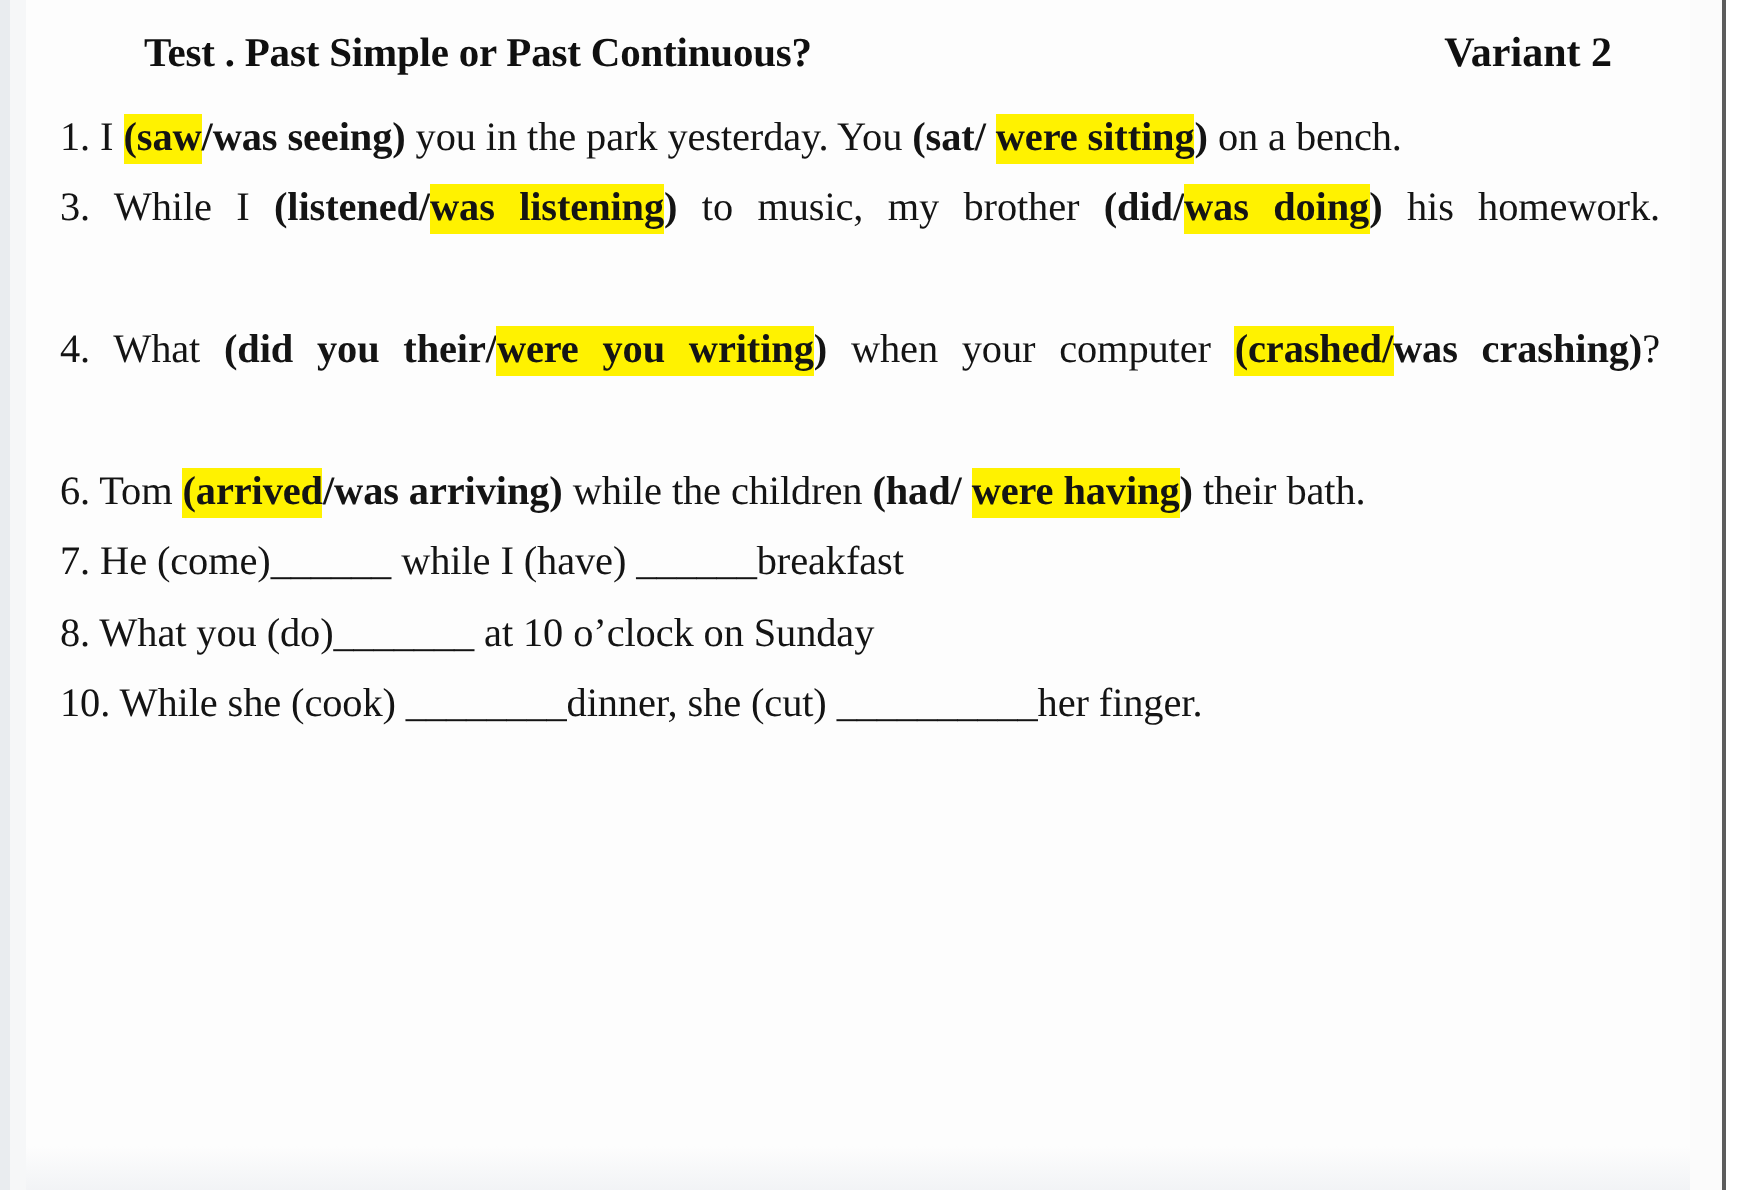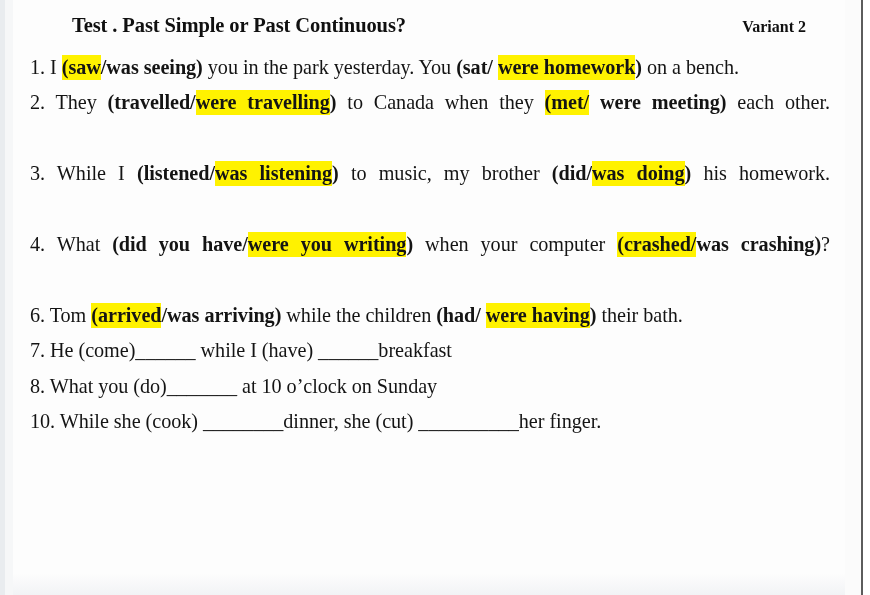--- a/index.html
+++ b/index.html
@@ -42,21 +42,21 @@
   .header-title {
     font-weight: bold;
     font-size: 20.5px;
     letter-spacing: -0.1px;
     color: #101010;
     white-space: pre;
   }
   .header-spacer { flex: 1 1 auto; }
   .header-variant {
     font-weight: bold;
-    font-size: 16px;
+    font-size: 21px;
     color: #101010;
     white-space: pre;
     margin-right: 22px;
   }
 
   
   .items {
     margin-top: 13px;
     padding-right: 16px;
   }
@@ -104,24 +104,23 @@
 
 <div class="page">
 
   <div class="header">
     <span class="header-title">Test . Past Simple or Past Continuous?</span>
     <span class="header-spacer"></span>
     <span class="header-variant">Variant 2</span>
   </div>
 
   <div class="items" id="items-container">
-      <p class="item"><span class="seg">1. I </span><span class="seg b hl">(saw</span><span class="seg b">/was seeing)</span><span class="seg"> you in the park yesterday. You </span><span class="seg b">(sat/ </span><span class="seg b hl">were homework</span><span class="seg b">)</span><span class="seg"> on a bench.</span></p>
-      <p class="item justify"><span class="seg">2. They </span><span class="seg b">(travelled/</span><span class="seg b hl">were travelling</span><span class="seg b">)</span><span class="seg"> to Canada when they </span><span class="seg b hl">(met/</span><span class="seg b"> were meeting)</span><span class="seg"> each other.</span></p>
+      <p class="item"><span class="seg">1. I </span><span class="seg b hl">(saw</span><span class="seg b">/was seeing)</span><span class="seg"> you in the park yesterday. You </span><span class="seg b">(sat/ </span><span class="seg b hl">were sitting</span><span class="seg b">)</span><span class="seg"> on a bench.</span></p>
       <p class="item justify"><span class="seg">3. While I </span><span class="seg b">(listened/</span><span class="seg b hl">was listening</span><span class="seg b">)</span><span class="seg"> to music, my brother </span><span class="seg b">(did/</span><span class="seg b hl">was doing</span><span class="seg b">)</span><span class="seg"> his homework.</span></p>
-      <p class="item justify"><span class="seg">4. What </span><span class="seg b">(did you have/</span><span class="seg b hl">were you writing</span><span class="seg b">)</span><span class="seg"> when your computer </span><span class="seg b hl">(crashed/</span><span class="seg b">was crashing)</span><span class="seg">?</span></p>
+      <p class="item justify"><span class="seg">4. What </span><span class="seg b">(did you their/</span><span class="seg b hl">were you writing</span><span class="seg b">)</span><span class="seg"> when your computer </span><span class="seg b hl">(crashed/</span><span class="seg b">was crashing)</span><span class="seg">?</span></p>
       <p class="item"><span class="seg">6. Tom </span><span class="seg b hl">(arrived</span><span class="seg b">/was arriving)</span><span class="seg"> while the children </span><span class="seg b">(had/ </span><span class="seg b hl">were having</span><span class="seg b">)</span><span class="seg"> their bath.</span></p>
       <p class="item"><span class="seg">7. He (come)______ while I (have) ______breakfast</span></p>
       <p class="item"><span class="seg">8. What you (do)_______ at 10 o’clock on Sunday</span></p>
       <p class="item"><span class="seg">10. While she (cook) ________dinner, she (cut) __________her finger.</span></p>
     </div>
 
   <div class="scan-bottom"></div>
 </div>
 
 </body></html>

